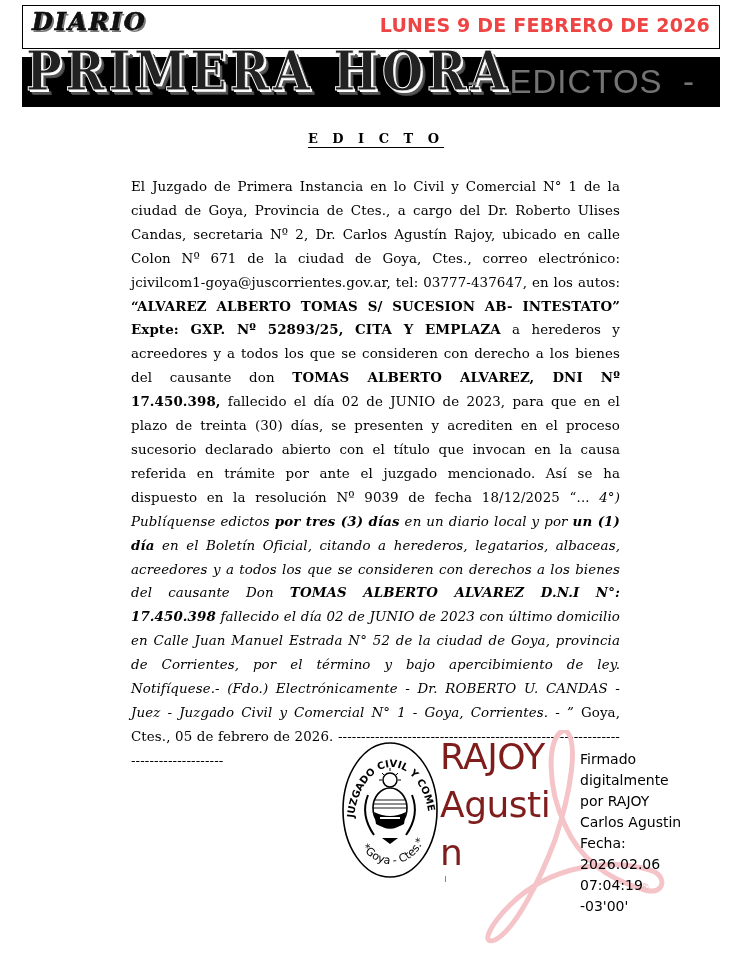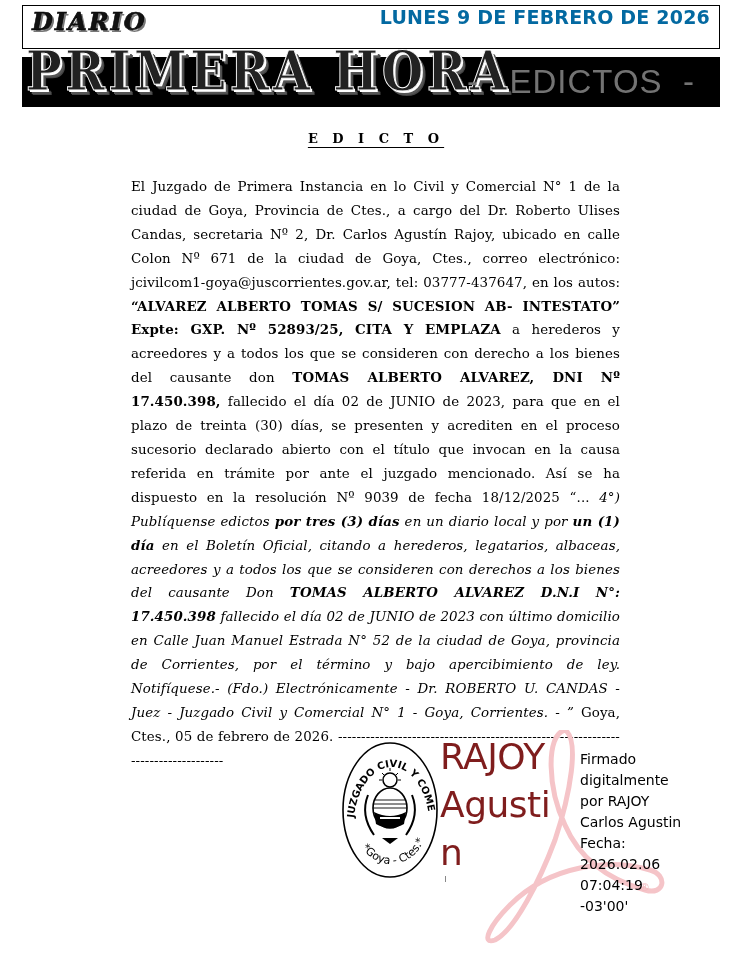--- a/index.html
+++ b/index.html
@@ -7,21 +7,21 @@
 
   
   .masthead { position: absolute; left: 22px; top: 5px; width: 698px; height: 102px; }
   .mast-topbox { position: absolute; left: 0; top: 0; width: 696px; height: 42px; border: 1px solid #000; background: #fff; }
   .mast-band { position: absolute; left: 0; top: 52px; width: 698px; height: 50px; background: #000; }
   .mast-diario { position: absolute; left: 10px; top: 2px; font-family: "DejaVu Serif", serif; font-weight: bold; font-style: italic;
     font-size: 24px; letter-spacing: 2px; color: #111; text-shadow: 2px 2px 0 #777, 1px 1px 0 #fff; -webkit-text-stroke: 0.6px #000; }
   .mast-primera { position: absolute; left: 4px; top: 30px; font-family: "DejaVu Serif", serif; font-weight: bold;
     font-size: 54px; line-height: 72px; letter-spacing: 4px; color: #222; transform: scaleX(0.88); transform-origin: left center;
     text-shadow: 0 0 0 #000, 2px 2px 0 #fff, 4px 4px 0 #555, 5px 5px 0 #444; -webkit-text-stroke: 1px #fff; white-space: nowrap; }
-  .mast-date { position: absolute; right: 10px; top: 1px; font-family: "DejaVu Sans", sans-serif; font-weight: bold; font-size: 19px; letter-spacing: 0.2px; color: #0369a1; white-space: nowrap; }
+  .mast-date { position: absolute; right: 10px; top: 9px; font-family: "DejaVu Sans", sans-serif; font-weight: bold; font-size: 19px; letter-spacing: 0.2px; color: #ef4444; white-space: nowrap; }
   .mast-section { position: absolute; left: 445px; top: 58px; width: 250px; font-family: "Liberation Sans", sans-serif; font-size: 33px; color: #737373; white-space: pre; letter-spacing: 1px; }
 
   
   .edict-title { position: absolute; left: 0; width: 752px; top: 131px; text-align: center; font-weight: bold; font-size: 13px; letter-spacing: 5px; text-decoration: underline; text-underline-offset: 4px; }
   .edict-body { position: absolute; left: 131px; top: 175px; width: 489px; font-size: 13.4px; line-height: 23.9px; text-align: justify; letter-spacing: 0.1px; }
   .edict-body p { margin: 0; }
 
   
   .seal { position: absolute; left: 340px; top: 740px; width: 100px; height: 140px; }
   .sig-big { position: absolute; left: 440px; top: 733px; font-family: "DejaVu Sans", sans-serif; font-size: 36px; line-height: 48px; color: #7f1d1d; letter-spacing: -0.5px; }

